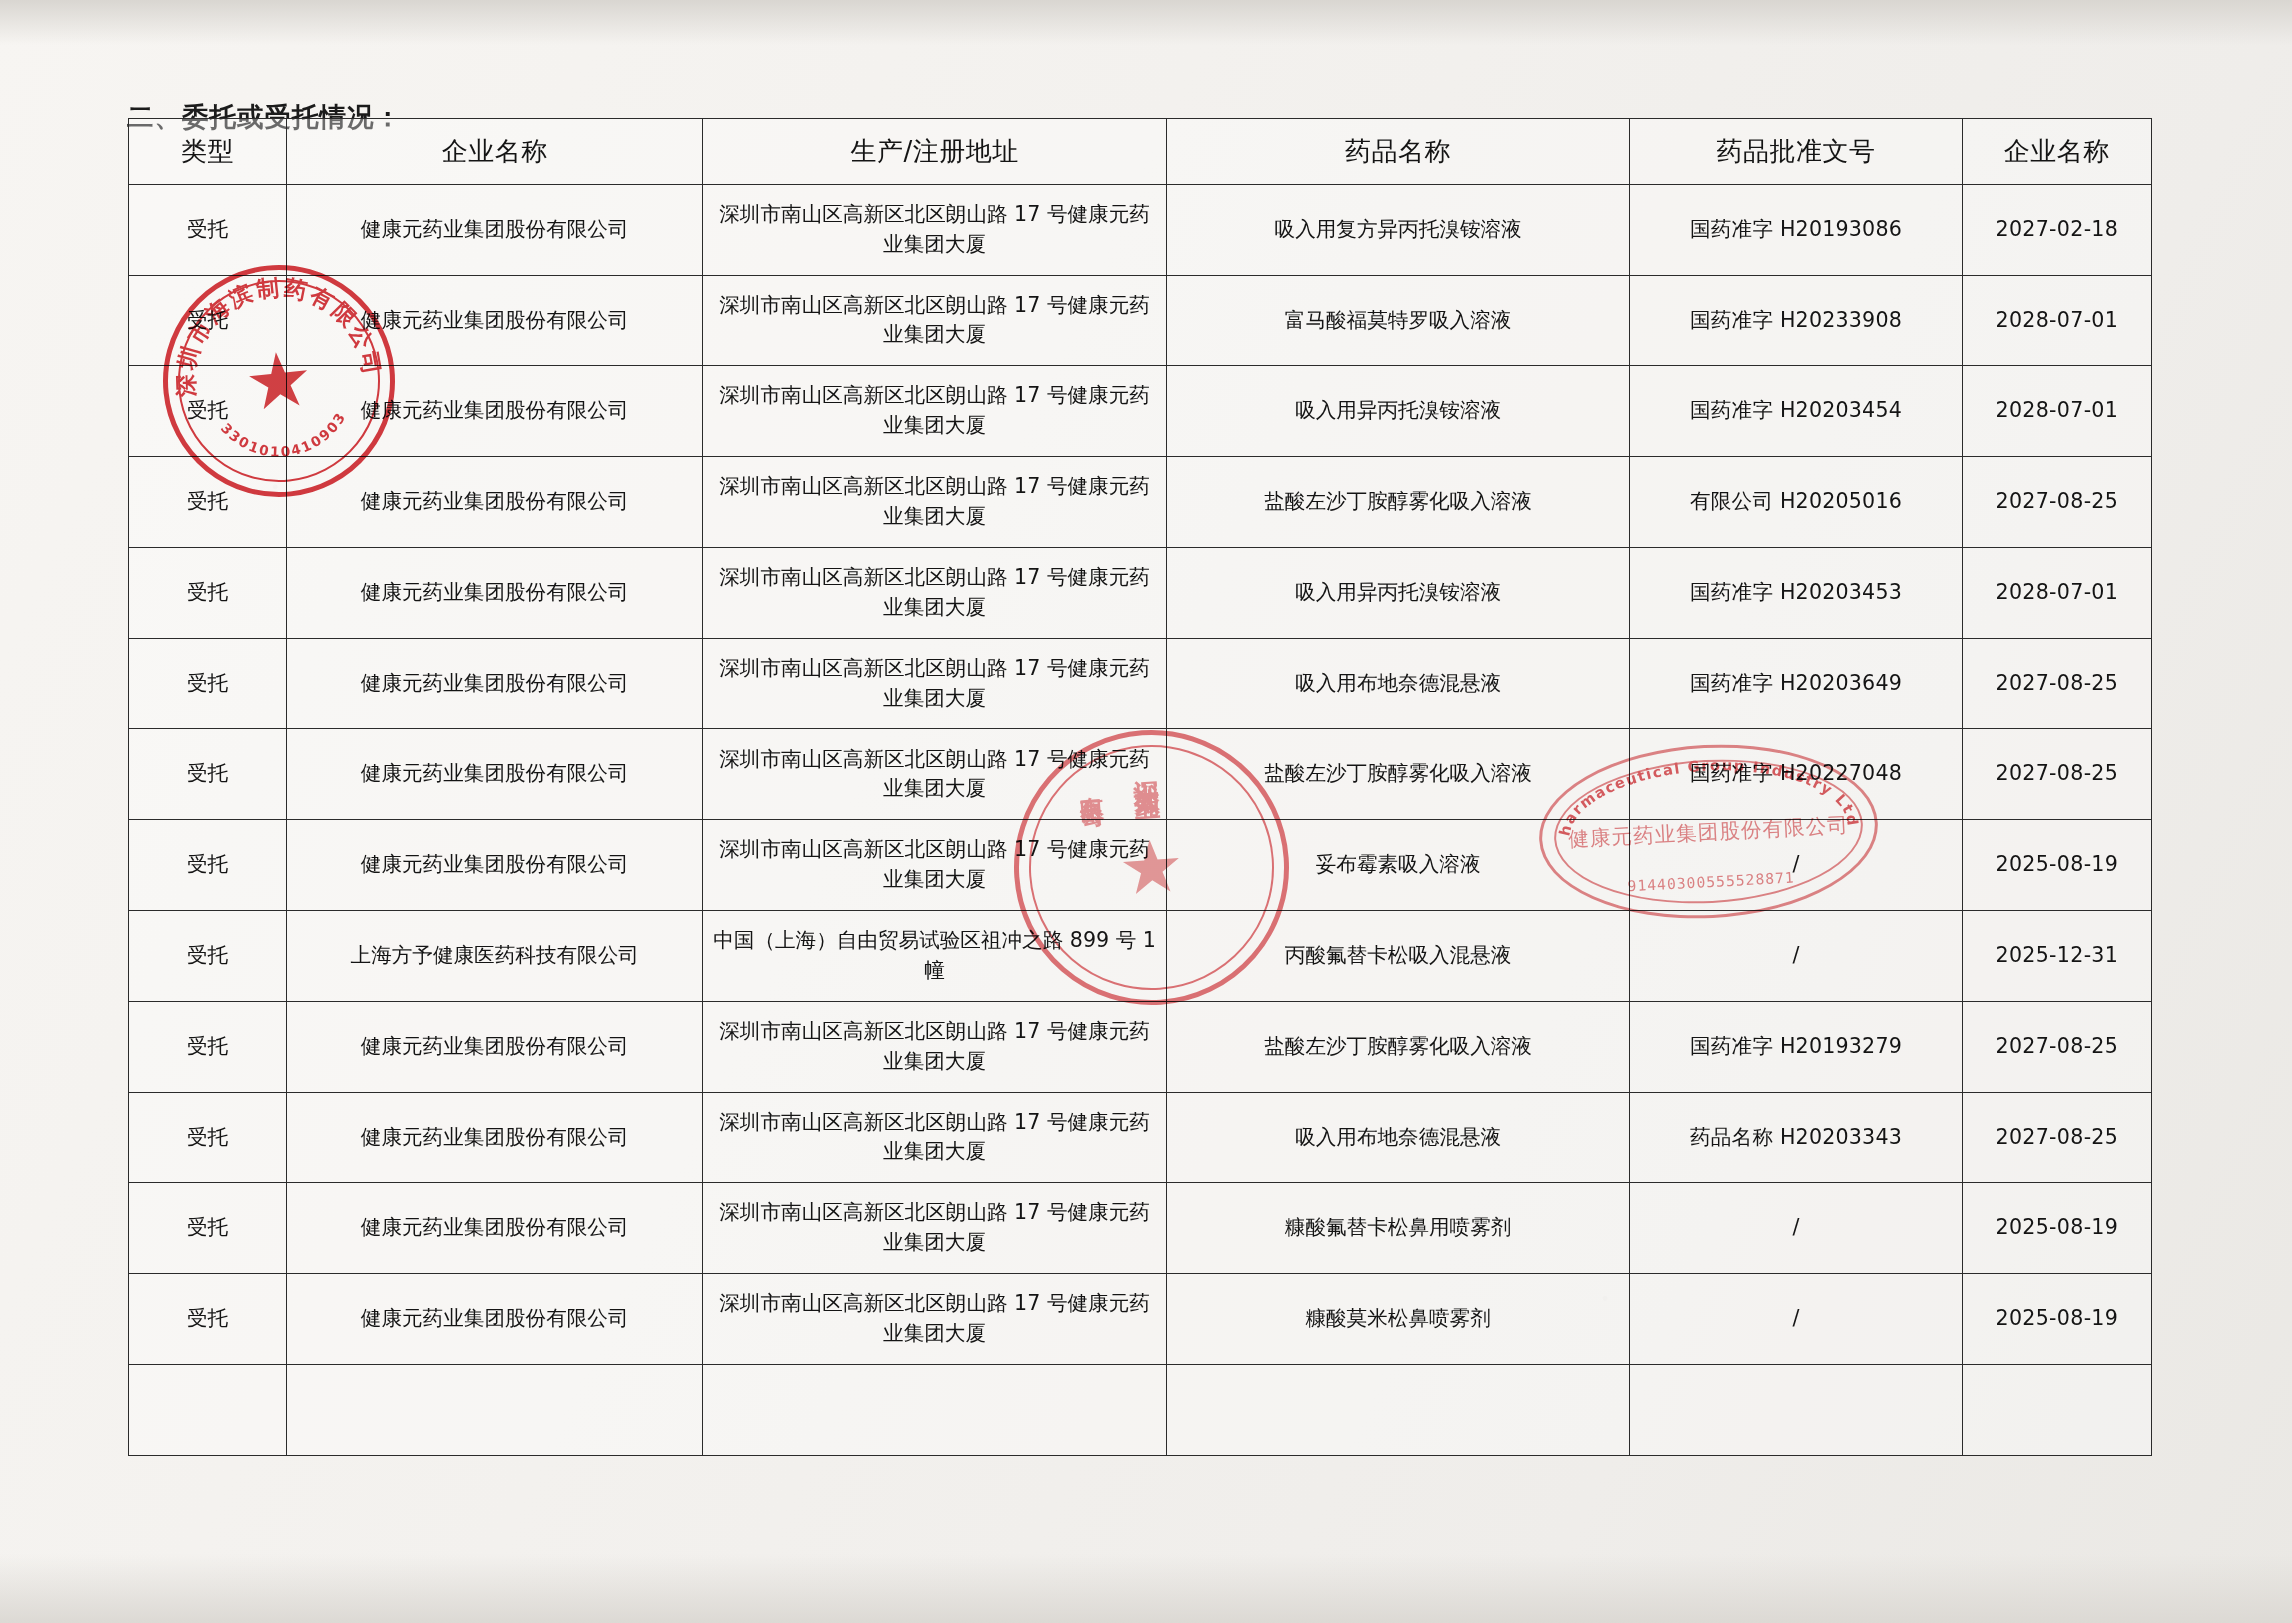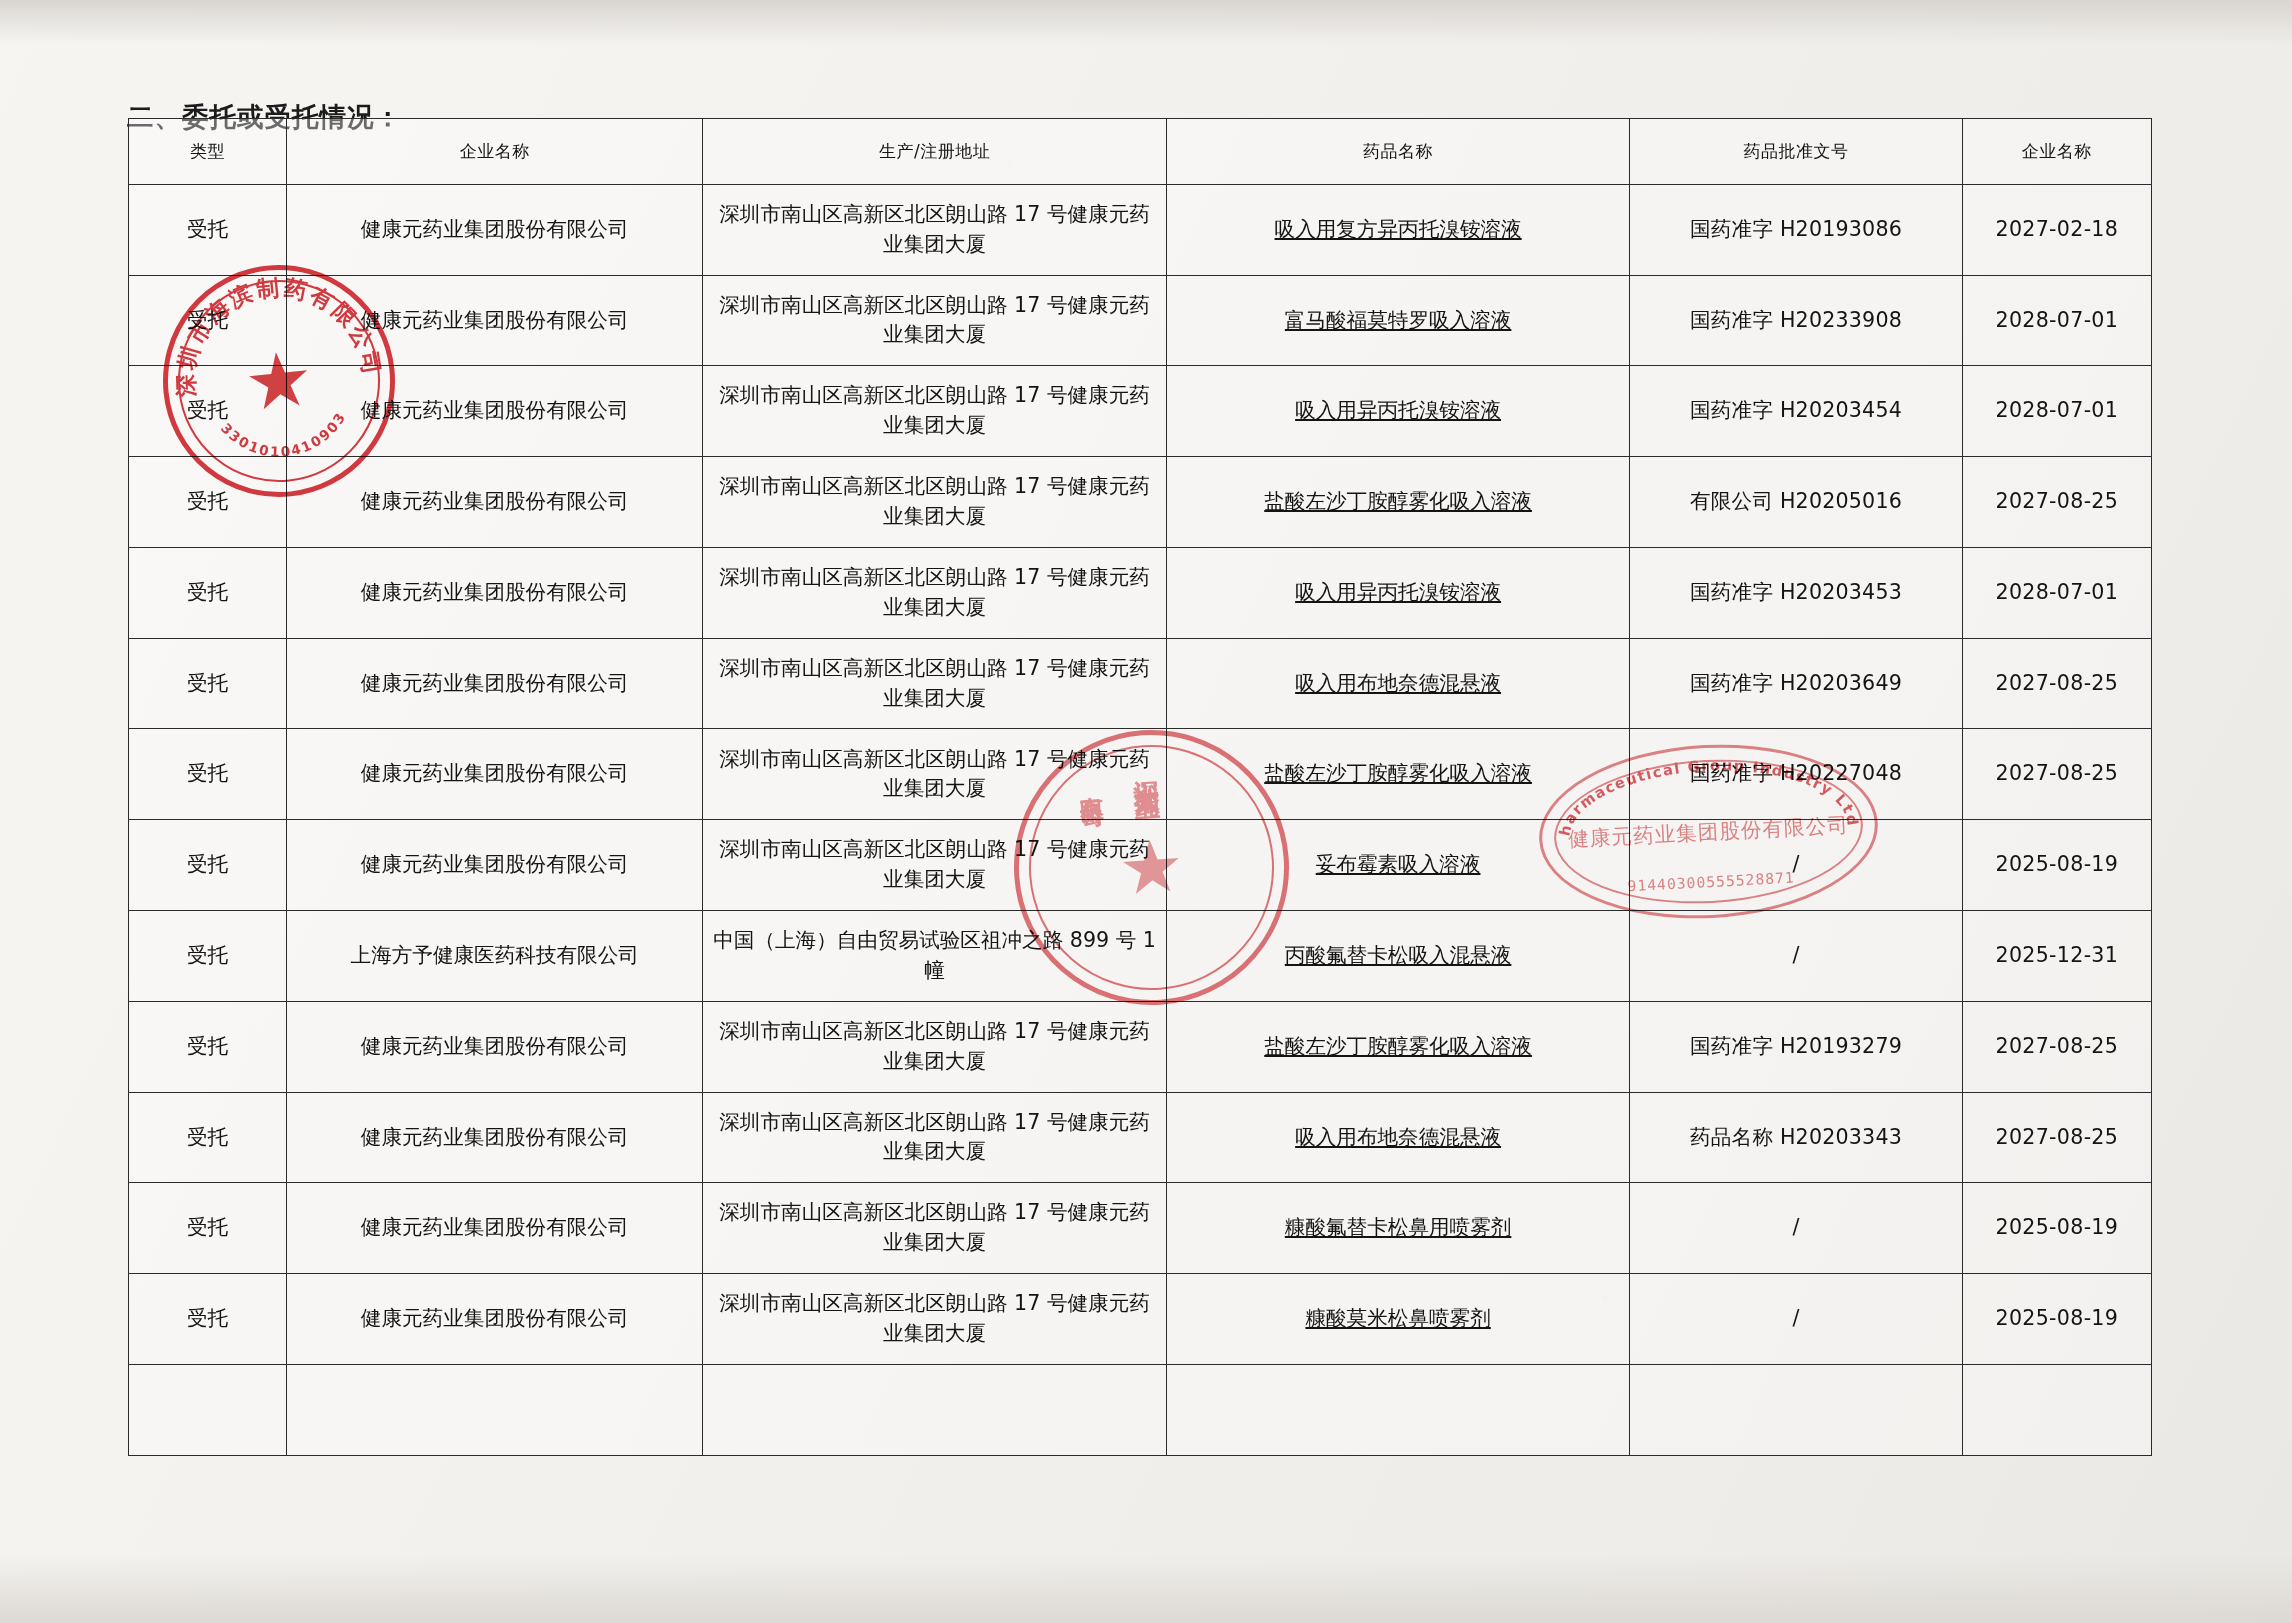--- a/index.html
+++ b/index.html
@@ -61,21 +61,21 @@
     font-size: 20.6px;
     color: #141414;
     text-align: center;
     vertical-align: middle;
     padding: 5.9px 7.8px;
     line-height: 1.45;
     font-family: "DejaVu Sans", sans-serif;
   }
   table.main thead td {
     height: 53px;
-    font-size: 17px;
+    font-size: 26px;
     letter-spacing: 0.5px;
   }
   table.main tbody td {
     height: 78px;
   }
   .c-type { width: 147px; }
   .c-company { width: 387px; }
   .c-addr { width: 431px; }
   .c-drug { width: 431px; }
   .c-approval { width: 309px; }
@@ -90,21 +90,20 @@
     letter-spacing: 0.2px;
   }
   .valid-cell {
     font-size: 18.6px;
     letter-spacing: 0.3px;
     font-family: "DejaVu Sans", sans-serif;
     margin-top: 39px;
   }
   .drug-cell {
     font-size: 21.6px;
-    text-decoration: underline;
   }
   .company-cell {
     font-size: 21.6px;
   }
   .empty-row td { height: 106px; }
 
   
   .stamp {
     position: absolute;
     pointer-events: none;

